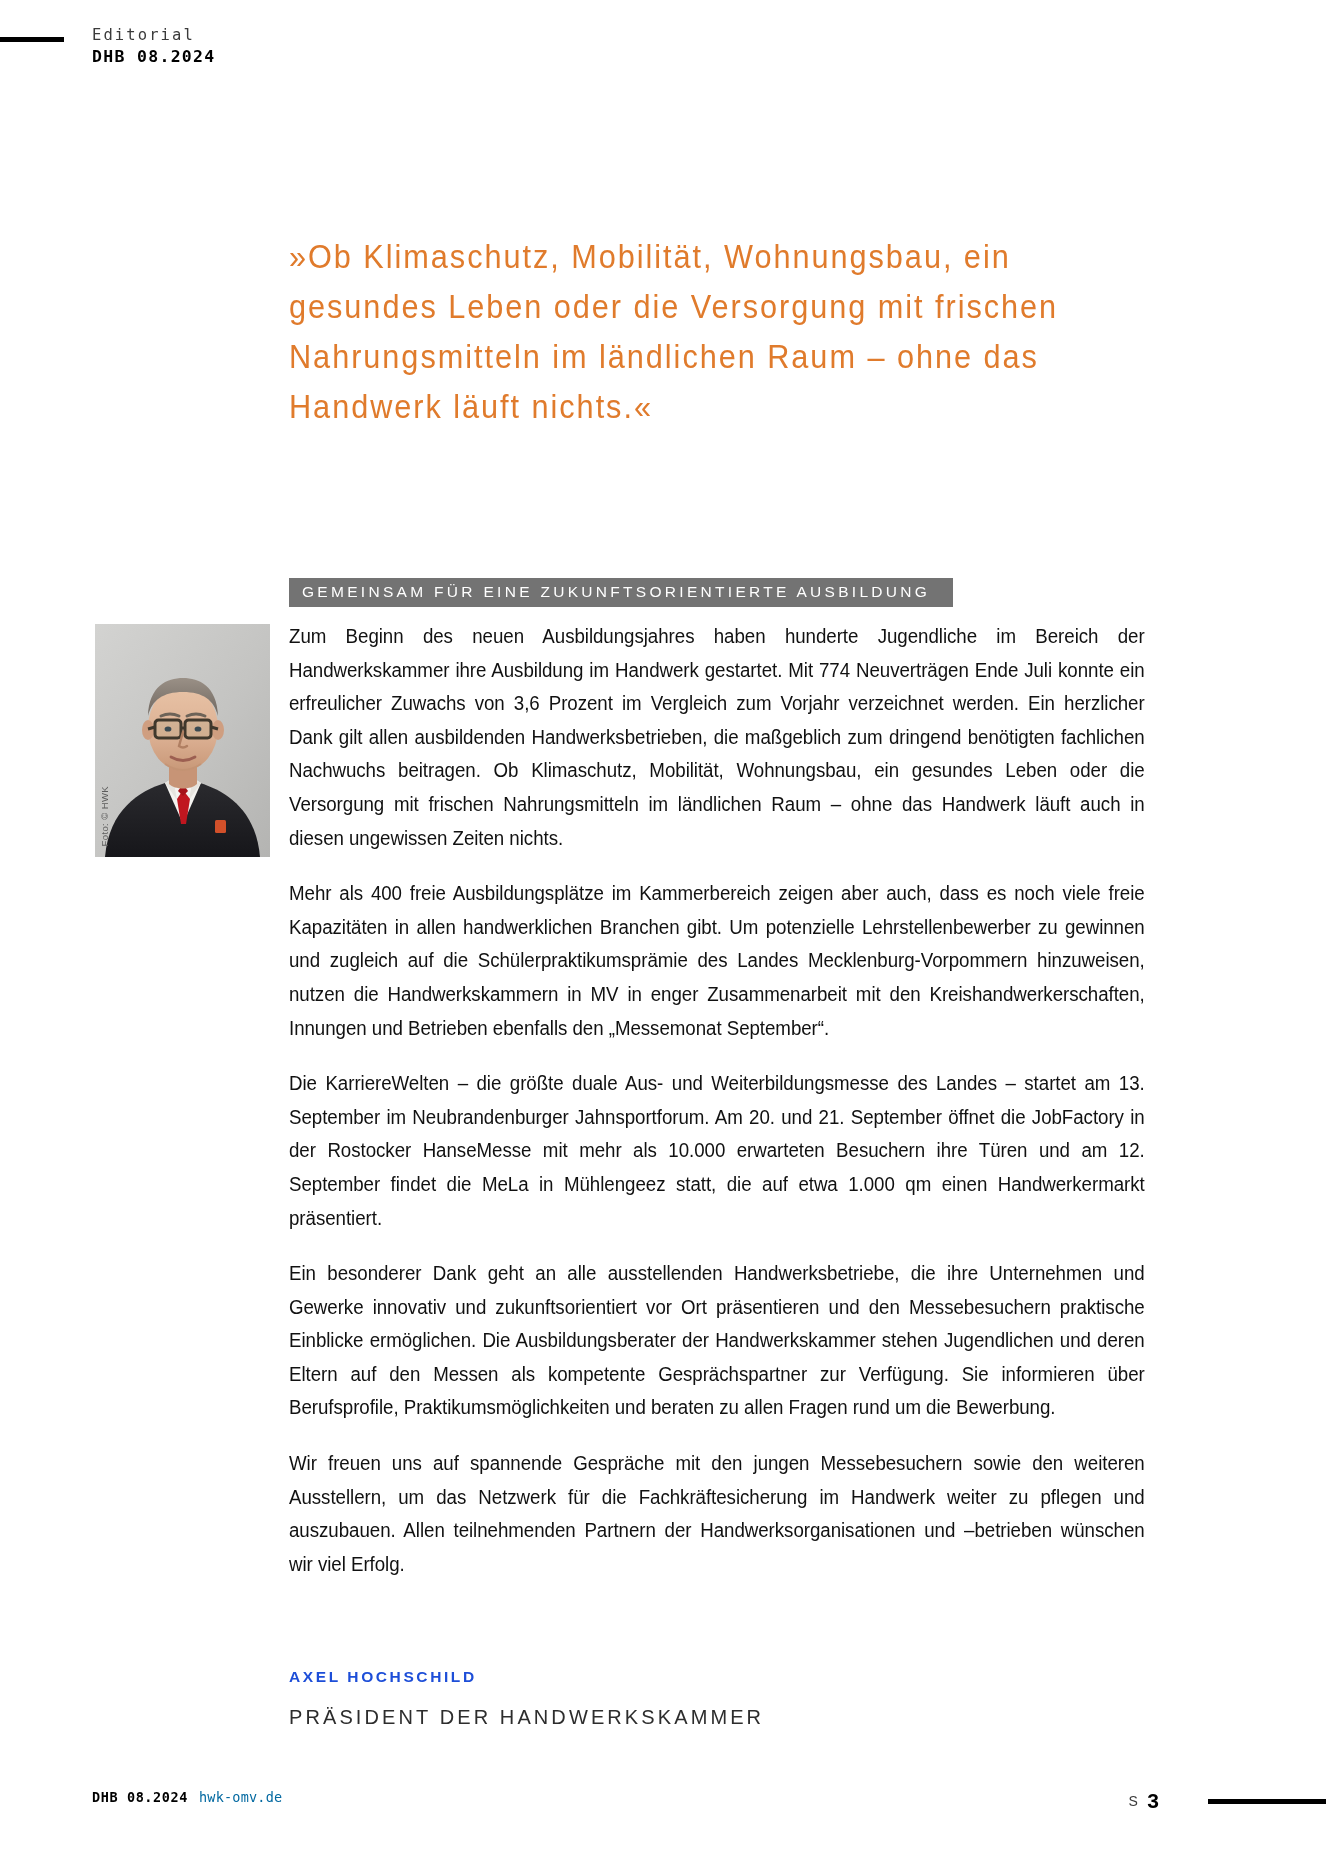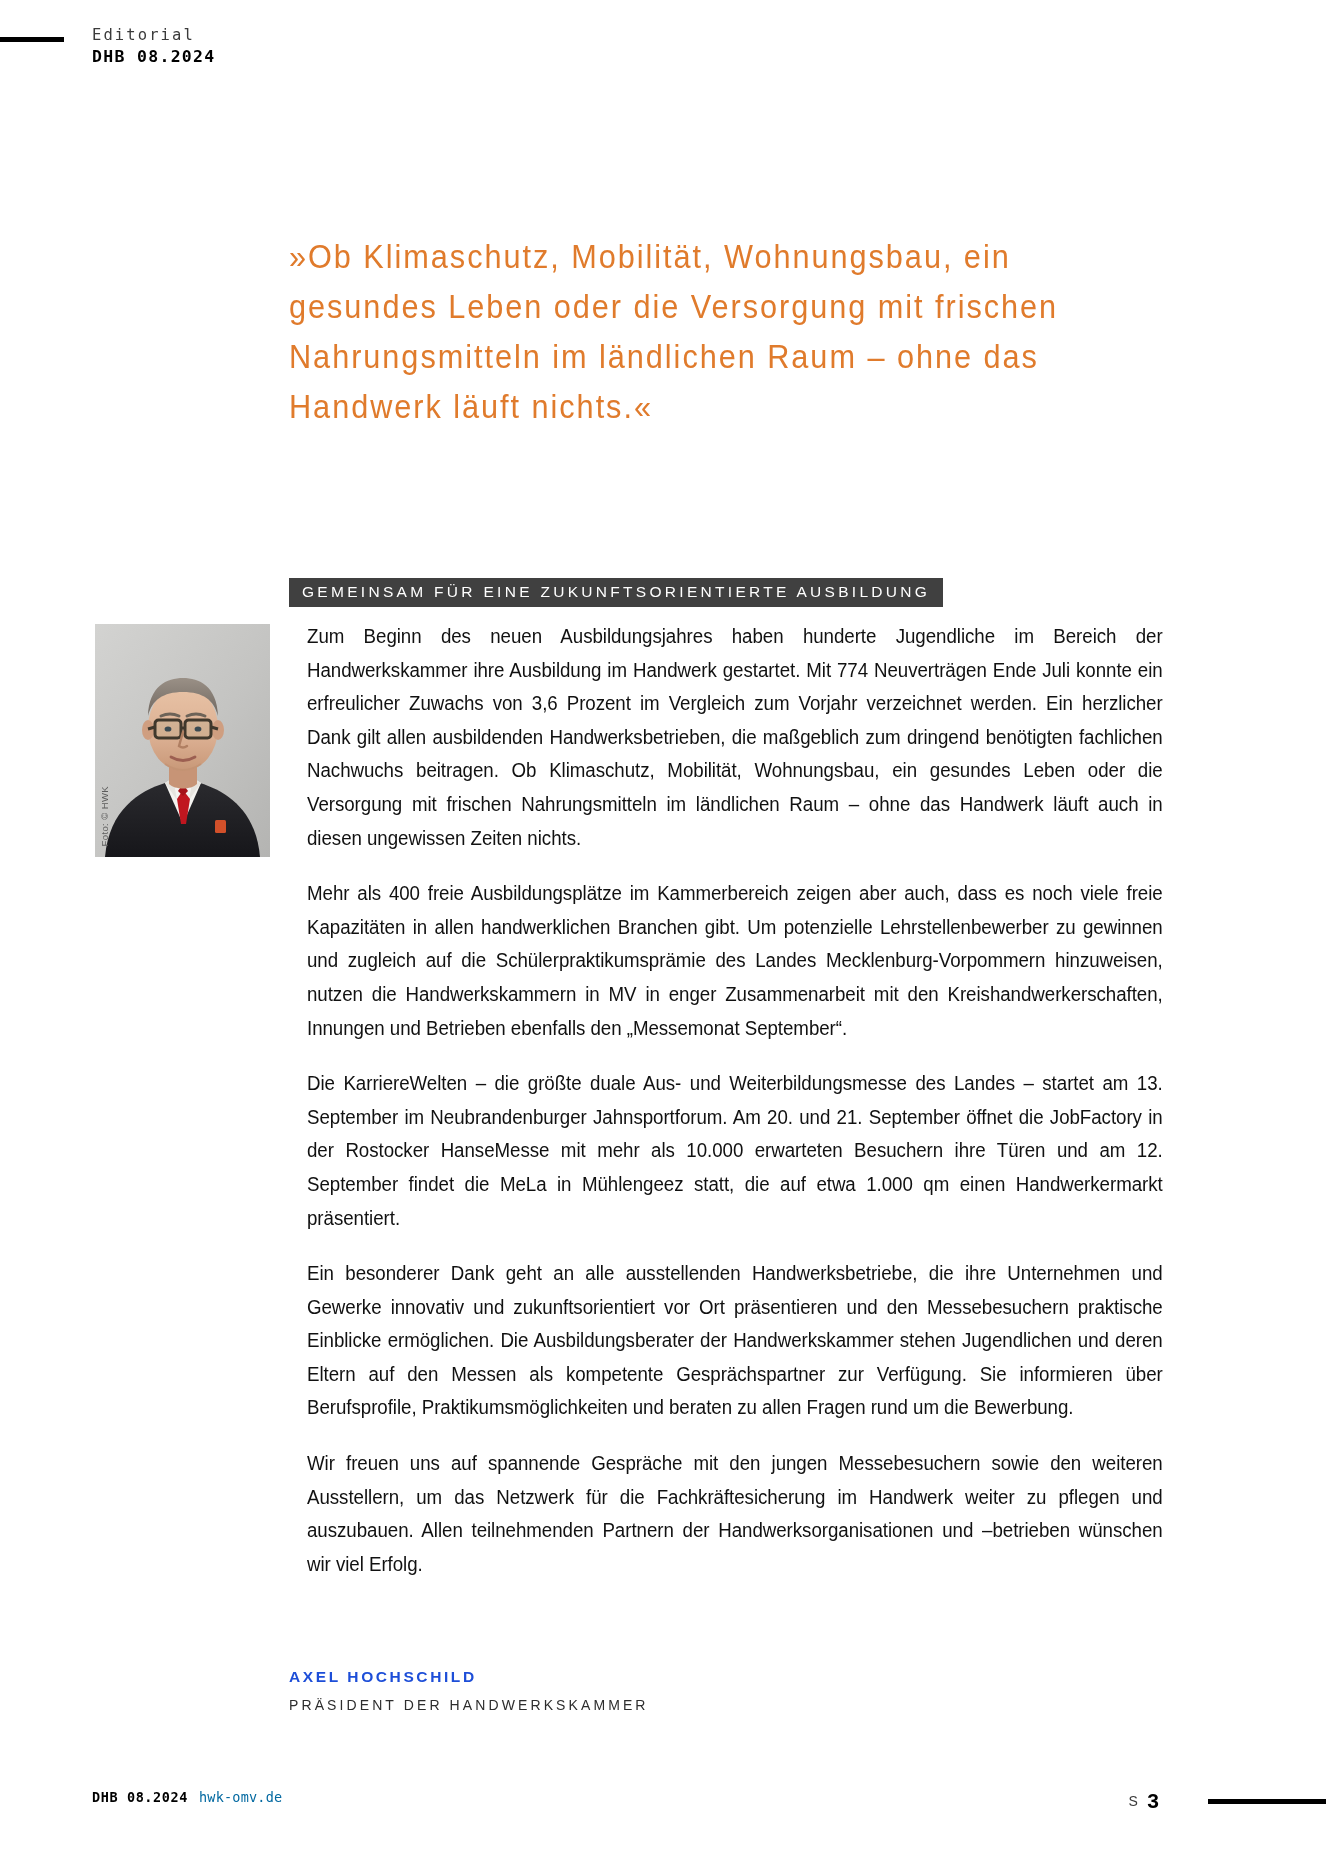--- a/index.html
+++ b/index.html
@@ -76,25 +76,25 @@
     font-weight: 300;
     transform: scaleX(0.93);
     transform-origin: left top;
   }
 
   
   .banner {
     position: absolute;
     left: 289px;
     top: 578px;
-    background: #404040;
+    background: #737373;
     color: #ffffff;
     font-size: 15.5px;
     letter-spacing: 3.3px;
-    padding: 6px 13px 7px 13px;
+    padding: 6px 23px 7px 13px;
     line-height: 1.05;
     white-space: nowrap;
     font-weight: 400;
   }
 
   
   .photo-block {
     position: absolute;
     left: 95px;
     top: 624px;
@@ -121,21 +121,21 @@
     font-size: 9.5px;
     letter-spacing: 0.4px;
     color: #5c5c5c;
     text-align: left;
     white-space: nowrap;
   }
 
   
   .article {
     position: absolute;
-    left: 307px;
+    left: 289px;
     top: 620px;
     width: 896px;
   }
   .article p {
     margin: 0 0 22px 0;
     font-family: "Liberation Sans Narrow", "Liberation Sans", sans-serif;
     font-size: 19.6px;
     line-height: 33.6px;
     color: #111111;
     text-align: justify;
@@ -154,22 +154,22 @@
   }
   .sig-name {
     font-size: 15.5px;
     font-weight: bold;
     letter-spacing: 2.6px;
     color: #1d4ed8;
     line-height: 1.2;
     white-space: nowrap;
   }
   .sig-role {
-    margin-top: 10px;
-    font-size: 14px;
+    margin-top: 18px;
+    font-size: 20px;
     font-weight: 300;
     letter-spacing: 3.1px;
     color: #2d2d2d;
     line-height: 1.2;
     white-space: nowrap;
   }
 
   
   .footer {
     position: absolute;

